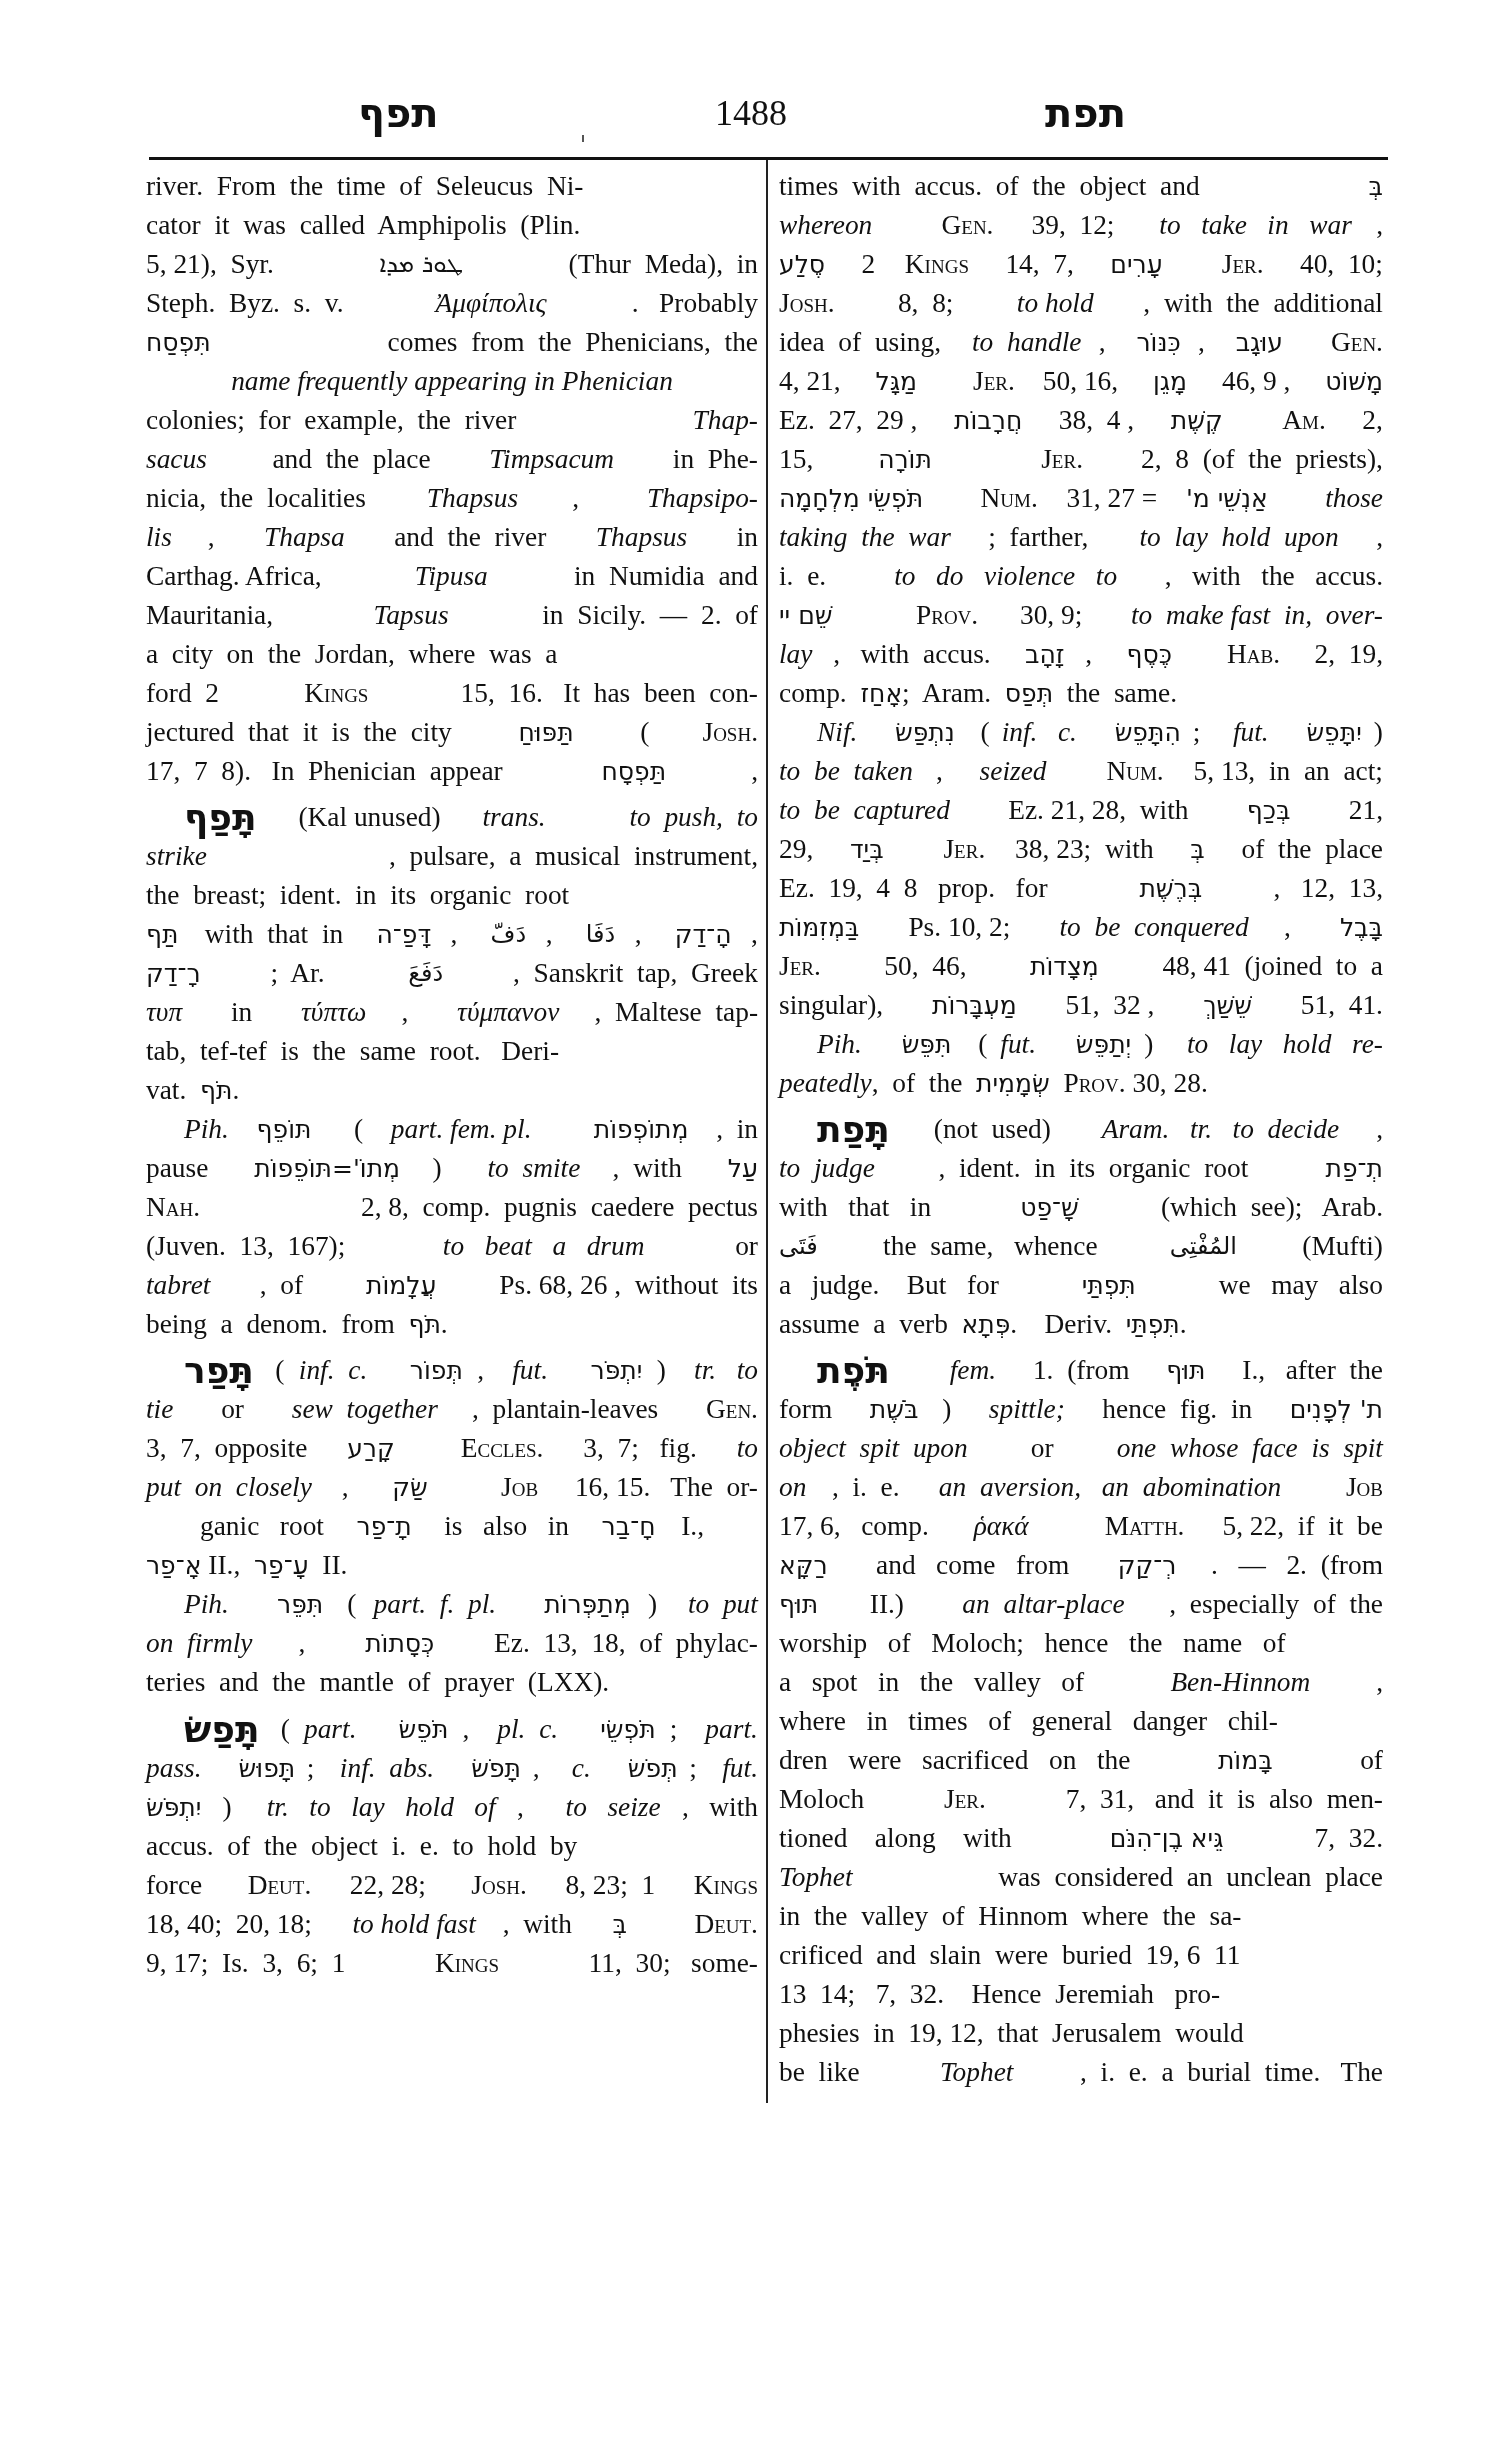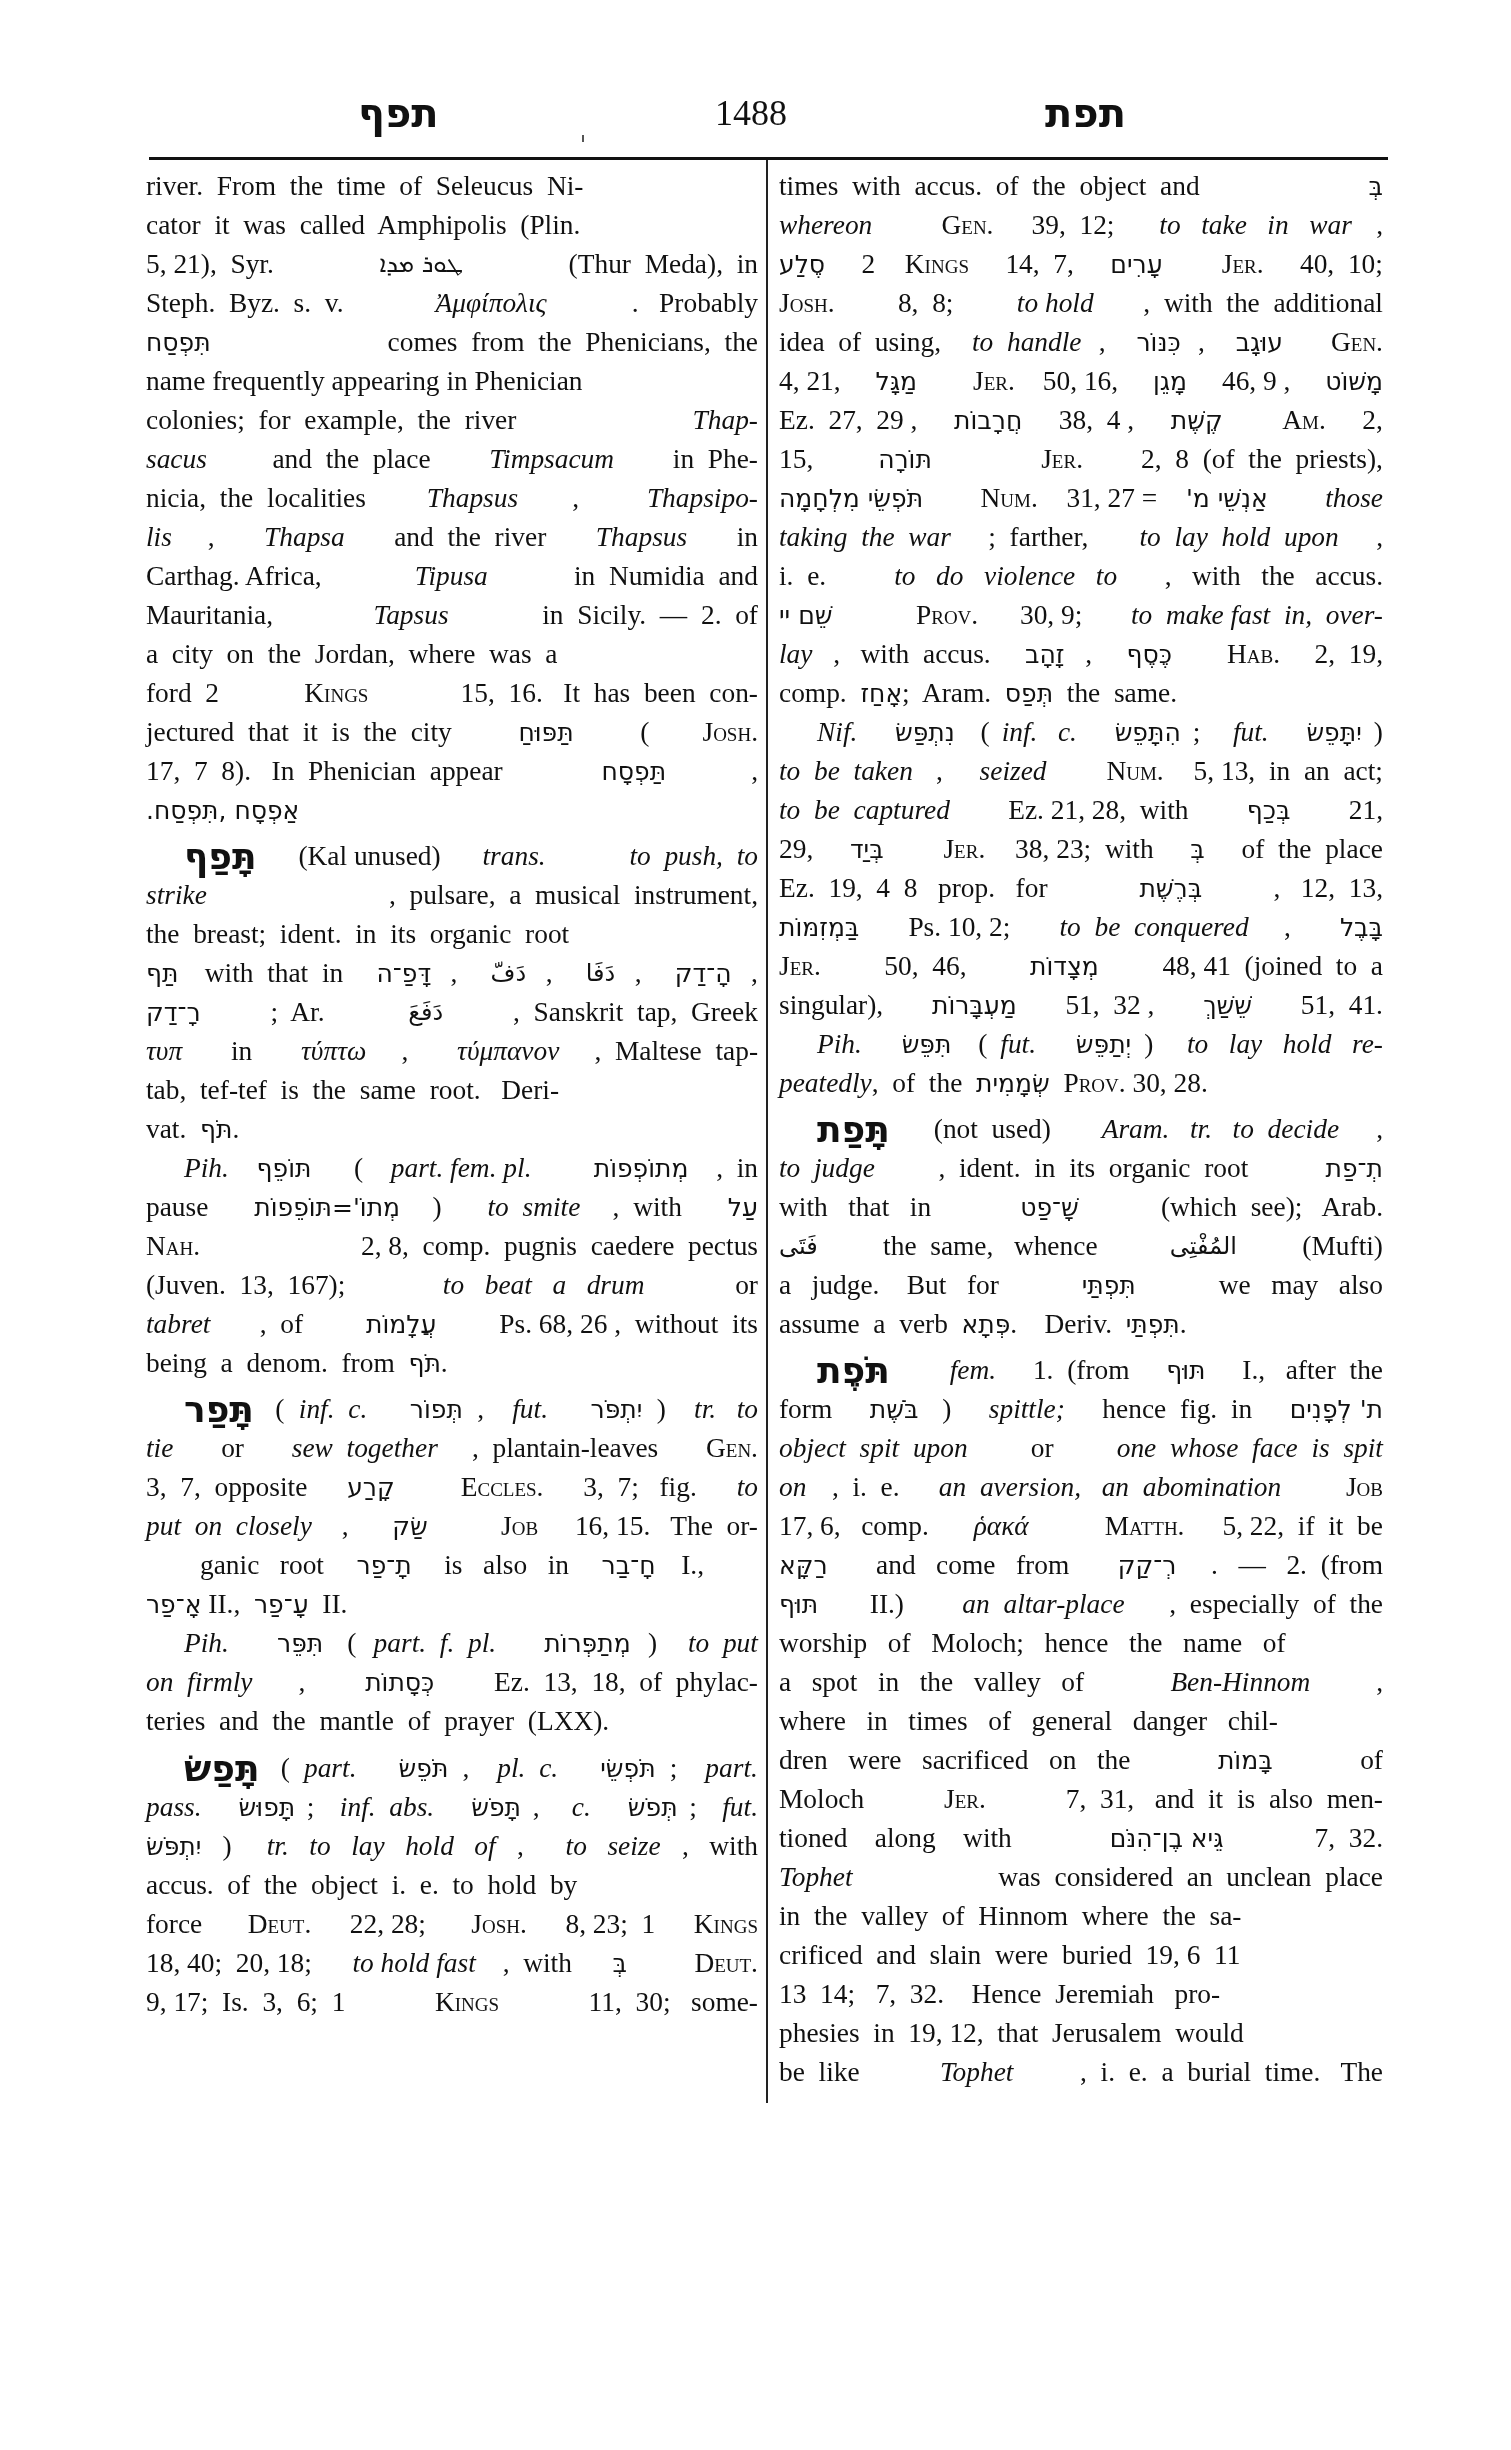--- a/index.html
+++ b/index.html
@@ -69,21 +69,21 @@
           <span class="seg ">.   Probably</span>
         </span>
       </div>
       <div class="line">
         <span class="seg-wrap" style="display: flex; width: 100%; justify-content: space-between;">
           <span class="seg he">תִּפְסַח</span>
           <span class="seg "> comes  from  the  Phenicians,  the</span>
         </span>
       </div>
       <div class="line">
-        <span class="seg-wrap" style="display: flex; width: 100%; justify-content: flex-start;">
+        <span class="seg-wrap" style="display: flex; width: 100%; justify-content: center; font-style: italic;">
           <span class="seg ">name frequently appearing in Phenician</span>
         </span>
       </div>
       <div class="line">
         <span class="seg-wrap" style="display: flex; width: 100%; justify-content: space-between;">
           <span class="seg ">colonies;  for  example,  the  river </span>
           <span class="seg i">Thap-</span>
         </span>
       </div>
       <div class="line">
@@ -144,25 +144,20 @@
           <span class="seg he">תַּפּוּחַ</span>
           <span class="seg ">  (</span>
           <span class="seg sc">Josh.</span>
         </span>
       </div>
       <div class="line">
         <span class="seg-wrap" style="display: flex; width: 100%; justify-content: space-between;">
           <span class="seg ">17,  7  8).   In  Phenician  appear  </span>
           <span class="seg he">תַּפְסָח</span>
           <span class="seg ">,</span>
-        </span>
-      </div>
-      <div class="line last">
-        <span class="seg-wrap" style="display: flex; width: 100%; justify-content: flex-start;">
-          <span class="seg he">אַפְסָח ,תִּפְסַח.</span>
         </span>
       </div>
       <div class="line indent gapb">
         <span class="seg-wrap" style="display: flex; width: 100%; justify-content: space-between;">
           <span class="seg hw">תָּפַף</span>
           <span class="seg "> (Kal unused) </span>
           <span class="seg i">trans.</span>
           <span class="seg ">  </span>
           <span class="seg i">to  push,  to</span>
         </span>

